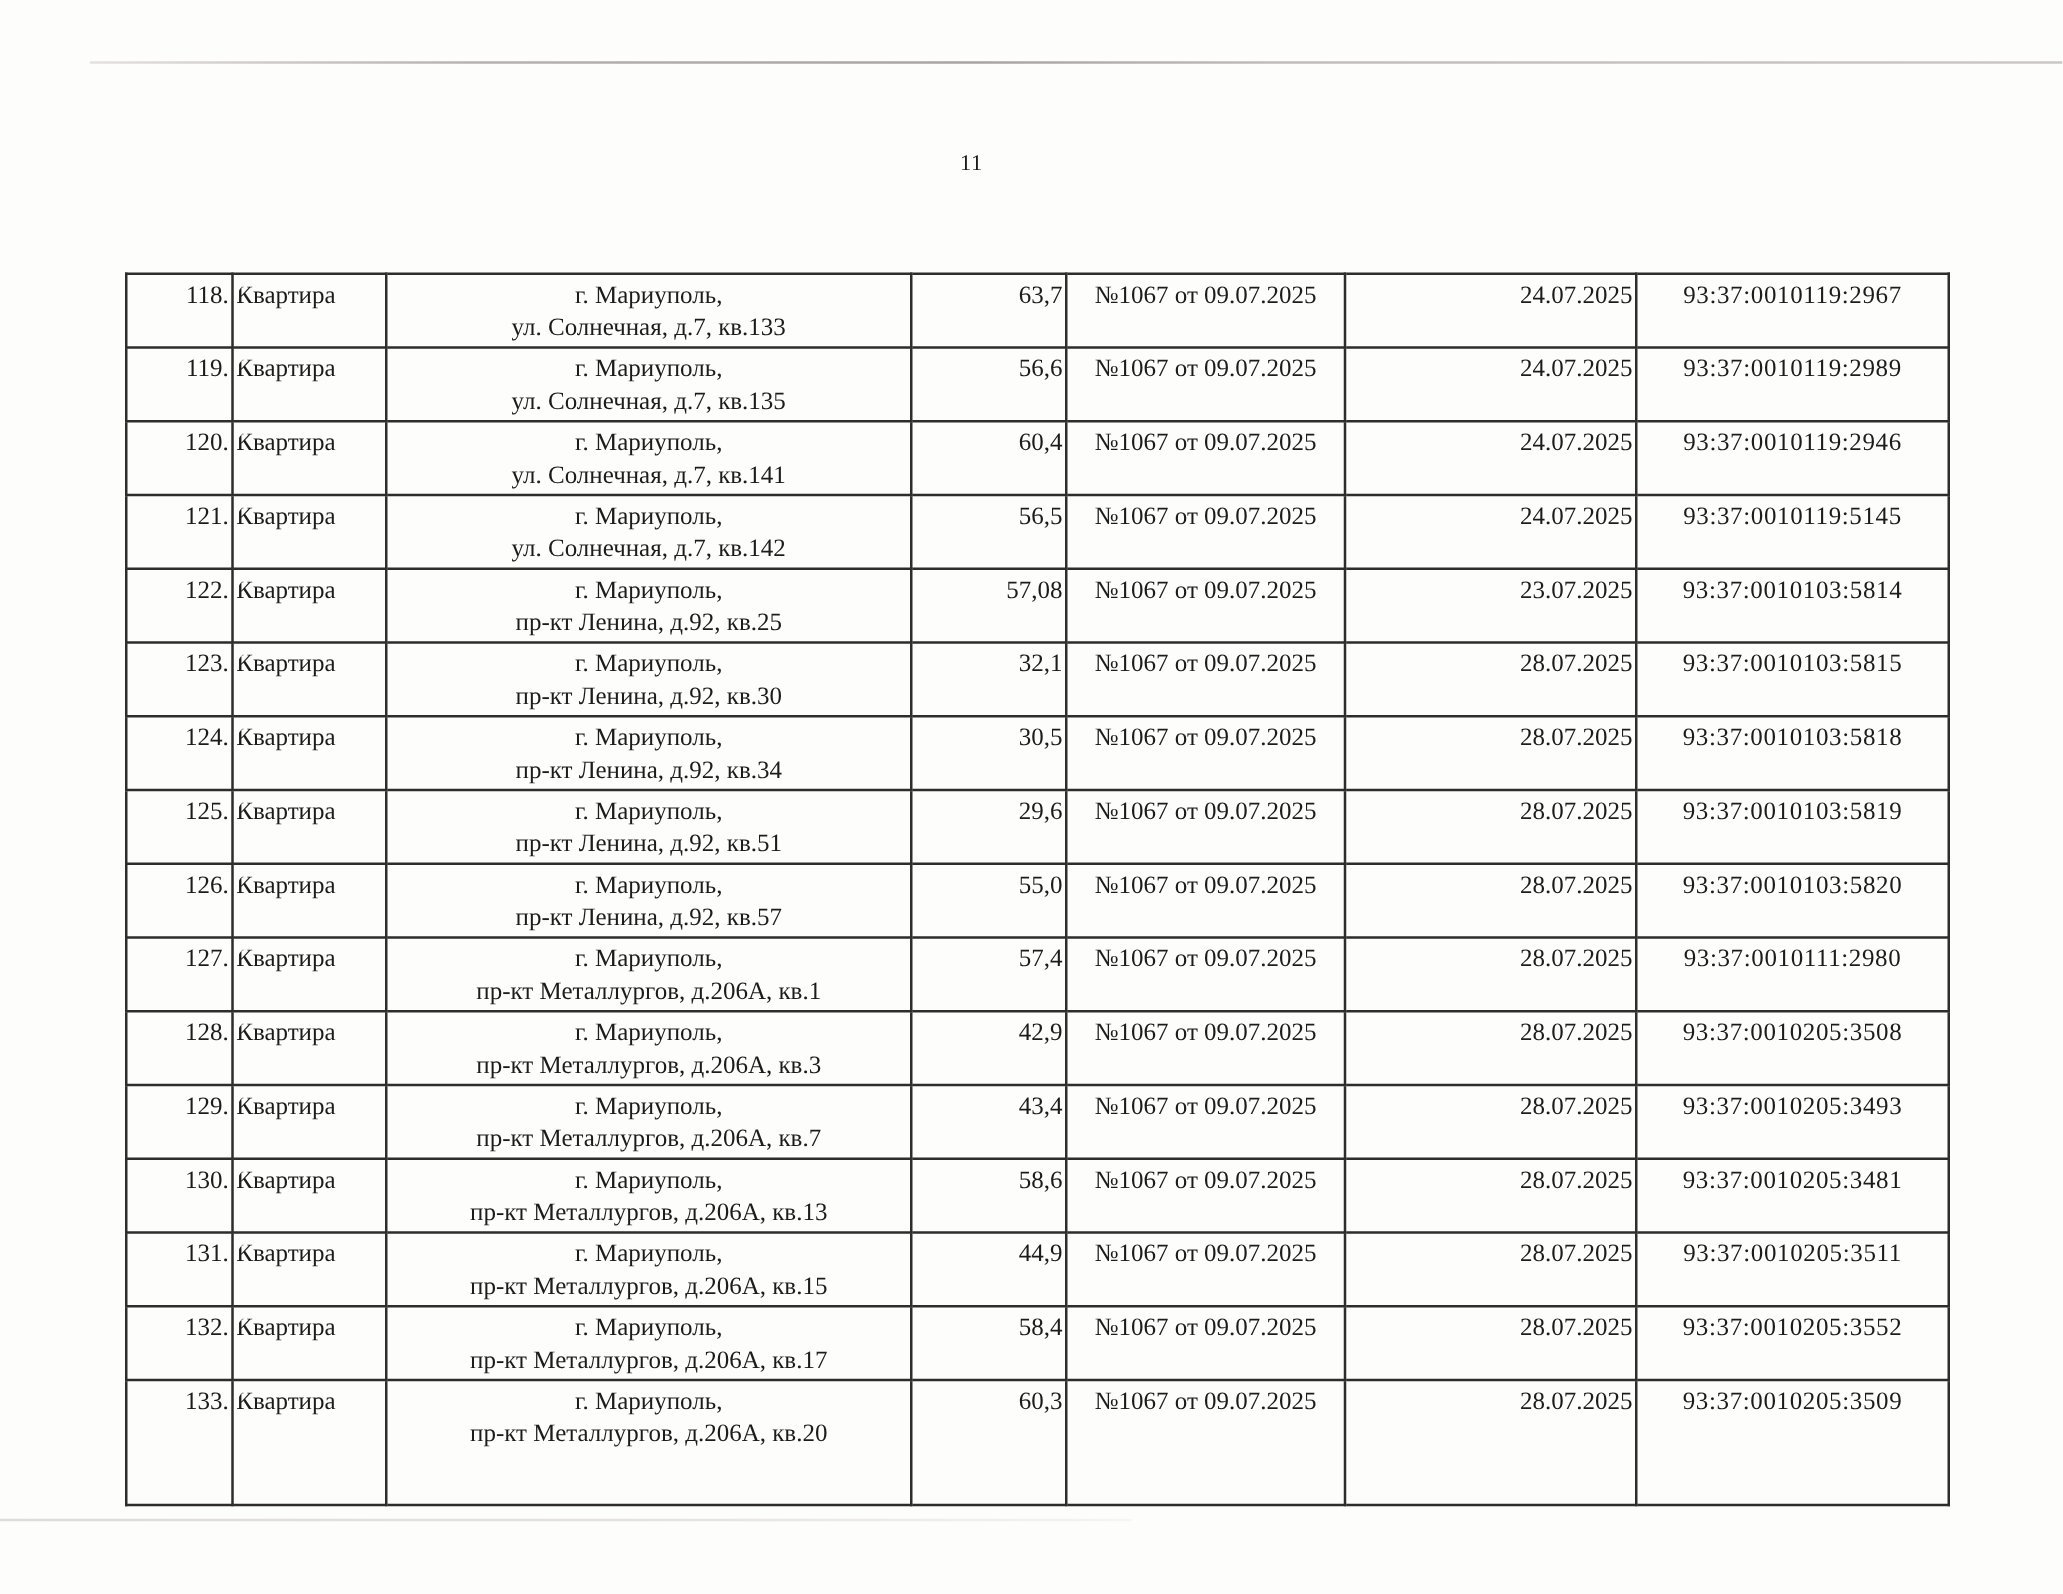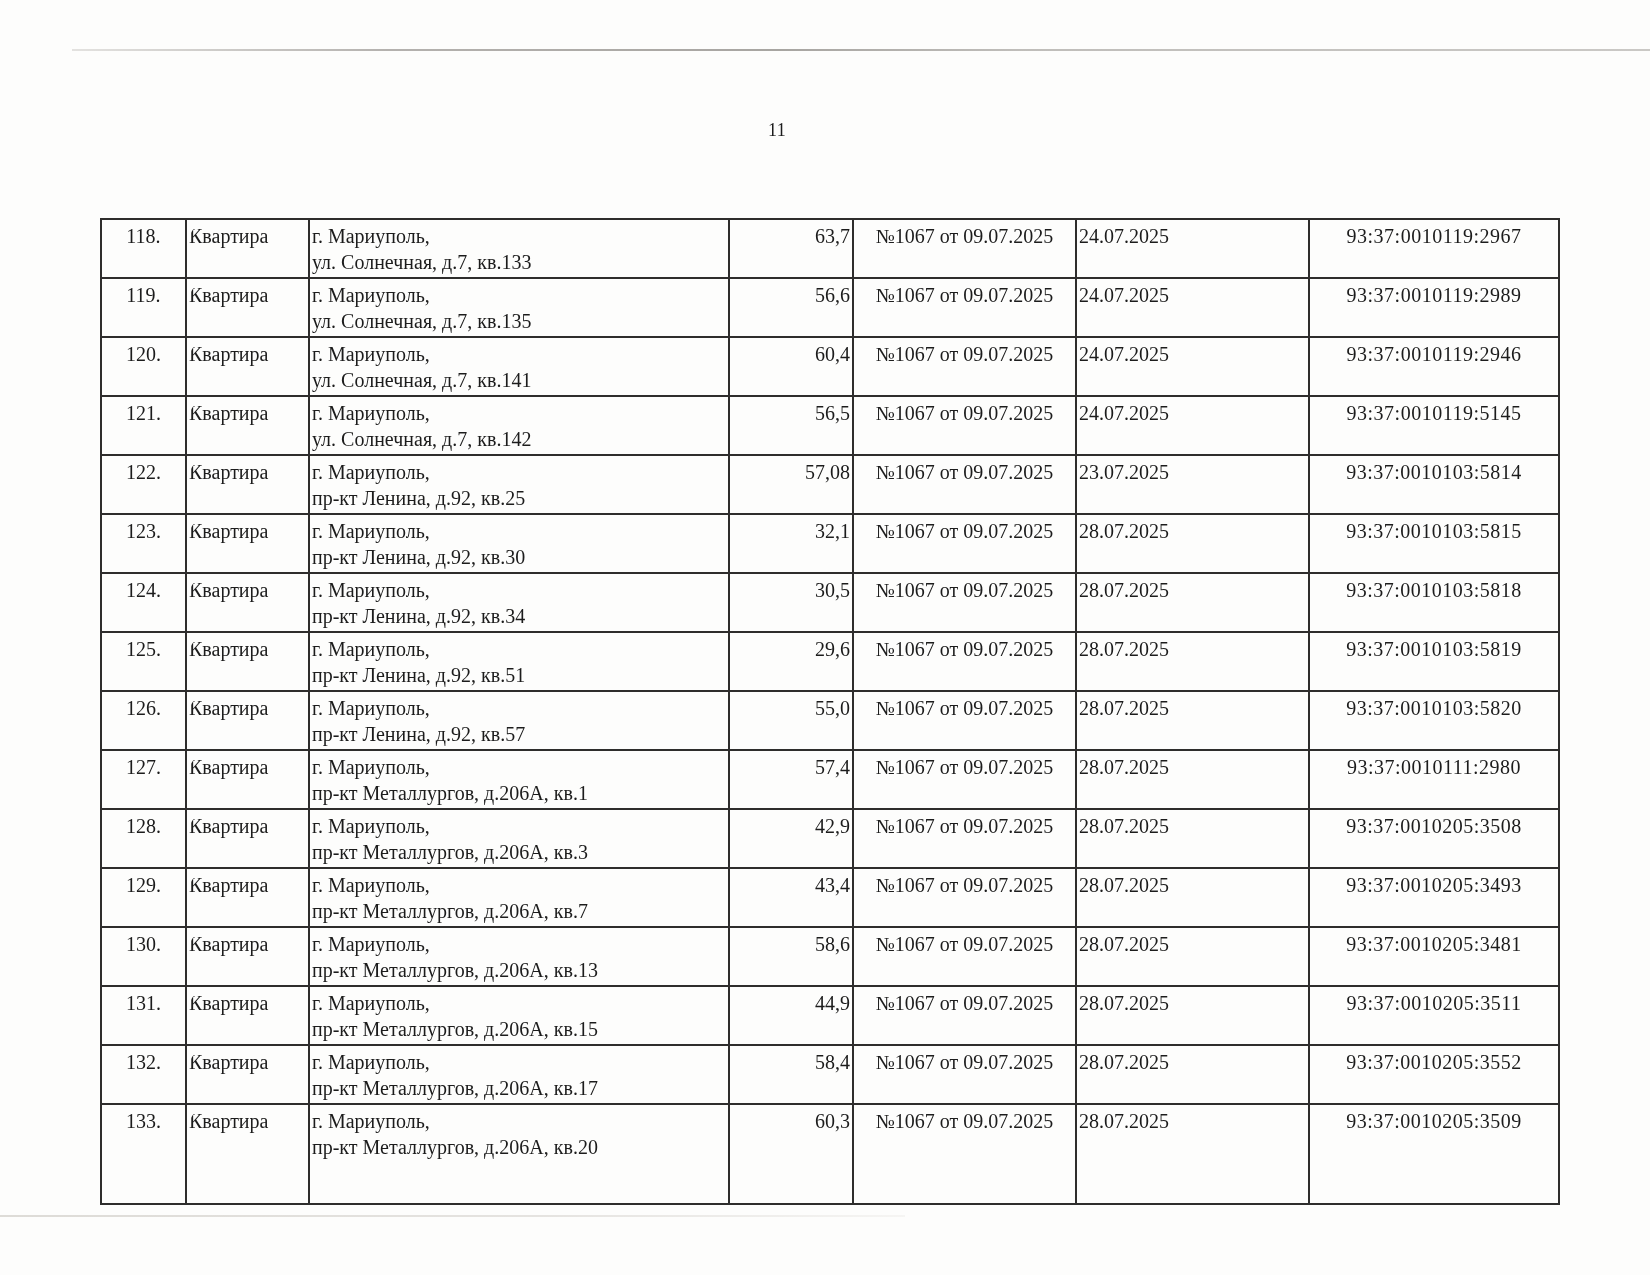--- a/index.html
+++ b/index.html
@@ -62,26 +62,26 @@
   }
   table.doc-table td {
     border: 2px solid #2e2d2c;
     vertical-align: top;
     padding: 3px 2px 2px 2px;
     overflow: hidden;
     white-space: nowrap;
   }
   tr.doc-row { height: 53px; }
   tr.doc-row:last-child { height: 100px; }
-  td.c-num    { text-align: center; padding-right: 5px; }
+  td.c-num    { text-align: right; padding-right: 5px; }
   td.c-type   { text-align: left; padding-left: 4px; border-radius: 25px; }
-  td.c-addr   { text-align: left; padding-left: 5px; }
+  td.c-addr   { text-align: center; padding-left: 5px; }
   td.c-area   { text-align: right; }
   td.c-doc    { text-align: center; padding-left: 4px; }
-  td.c-date   { text-align: left; margin-left: 15px; }
+  td.c-date   { text-align: right; margin-left: 15px; }
   td.c-cad    { text-align: center; letter-spacing: 0.5px; margin-left: 48px; }
   .addr-line { display: block; }
 </style>
 </head>
 <body>
 
 <div class="page">
 
   <div class="scan-line-top"></div>
 

